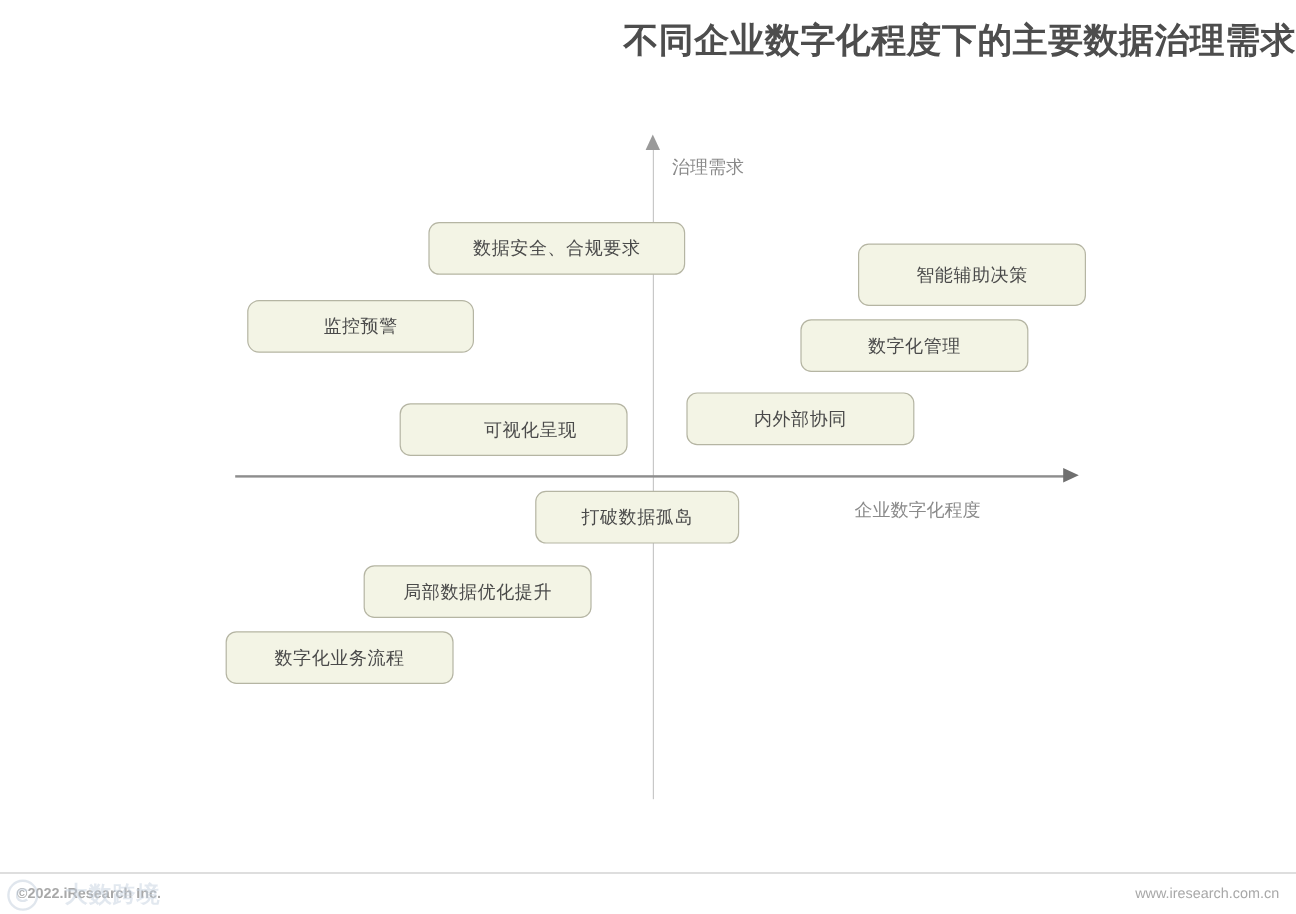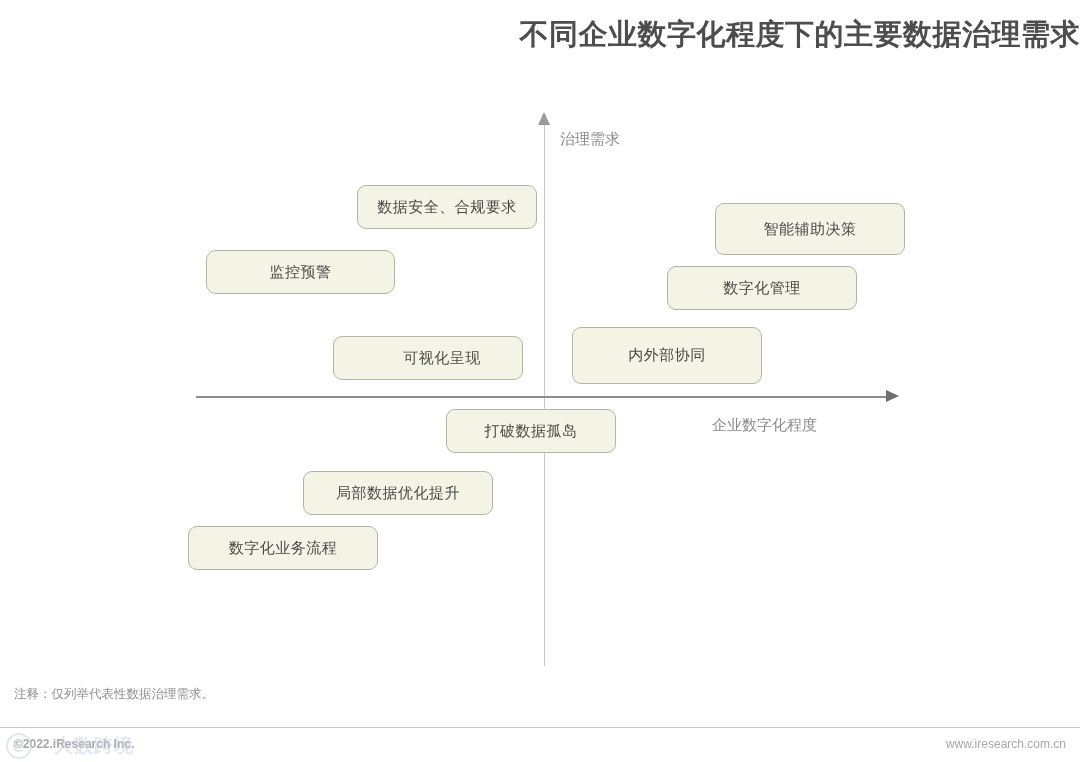--- a/index.html
+++ b/index.html
@@ -182,35 +182,34 @@
 
   <div class="axis-v"></div>
   <div class="axis-v-arrow"></div>
   <div class="axis-label axis-label-y">治理需求</div>
 
   <div class="axis-h"></div>
   <div class="axis-h-arrow"></div>
   <div class="axis-label axis-label-x">企业数字化程度</div>
 
   <div id="node-layer">
-      <div class="node" style="left: 357px; top: 185px; width: 180px; height: 44px;">数据安全、合规要求</div>
+      <div class="node" style="left: 357px; top: 185px; width: 214px; height: 44px;">数据安全、合规要求</div>
       <div class="node" style="left: 715px; top: 203px; width: 190px; height: 52px; text-align: right;">智能辅助决策</div>
       <div class="node" style="left: 206px; top: 250px; width: 189px; height: 44px; border-radius: 10px;">监控预警</div>
       <div class="node" style="left: 667px; top: 266px; width: 190px; height: 44px;">数字化管理</div>
-      <div class="node" style="left: 572px; top: 327px; width: 190px; height: 57px;">内外部协同</div>
+      <div class="node" style="left: 572px; top: 327px; width: 190px; height: 44px;">内外部协同</div>
       <div class="node" style="left: 333px; top: 336px; width: 190px; height: 44px; padding-left: 28px;">可视化呈现</div>
       <div class="node" style="left: 446px; top: 409px; width: 170px; height: 44px;">打破数据孤岛</div>
       <div class="node" style="left: 303px; top: 471px; width: 190px; height: 44px;">局部数据优化提升</div>
       <div class="node" style="left: 188px; top: 526px; width: 190px; height: 44px;">数字化业务流程</div>
     </div>
 
 </div>
 
 <div class="notes">
-  <div>注释：仅列举代表性数据治理需求。</div>
 </div>
 
 <div class="footer-rule"></div>
 <div class="copyright">©2022.iResearch Inc.</div>
 <div class="site-url">www.iresearch.com.cn</div>
 
 <div class="watermark">
   <div class="watermark-mark"></div>
   <div class="watermark-text">大数跨境</div>
 </div>

